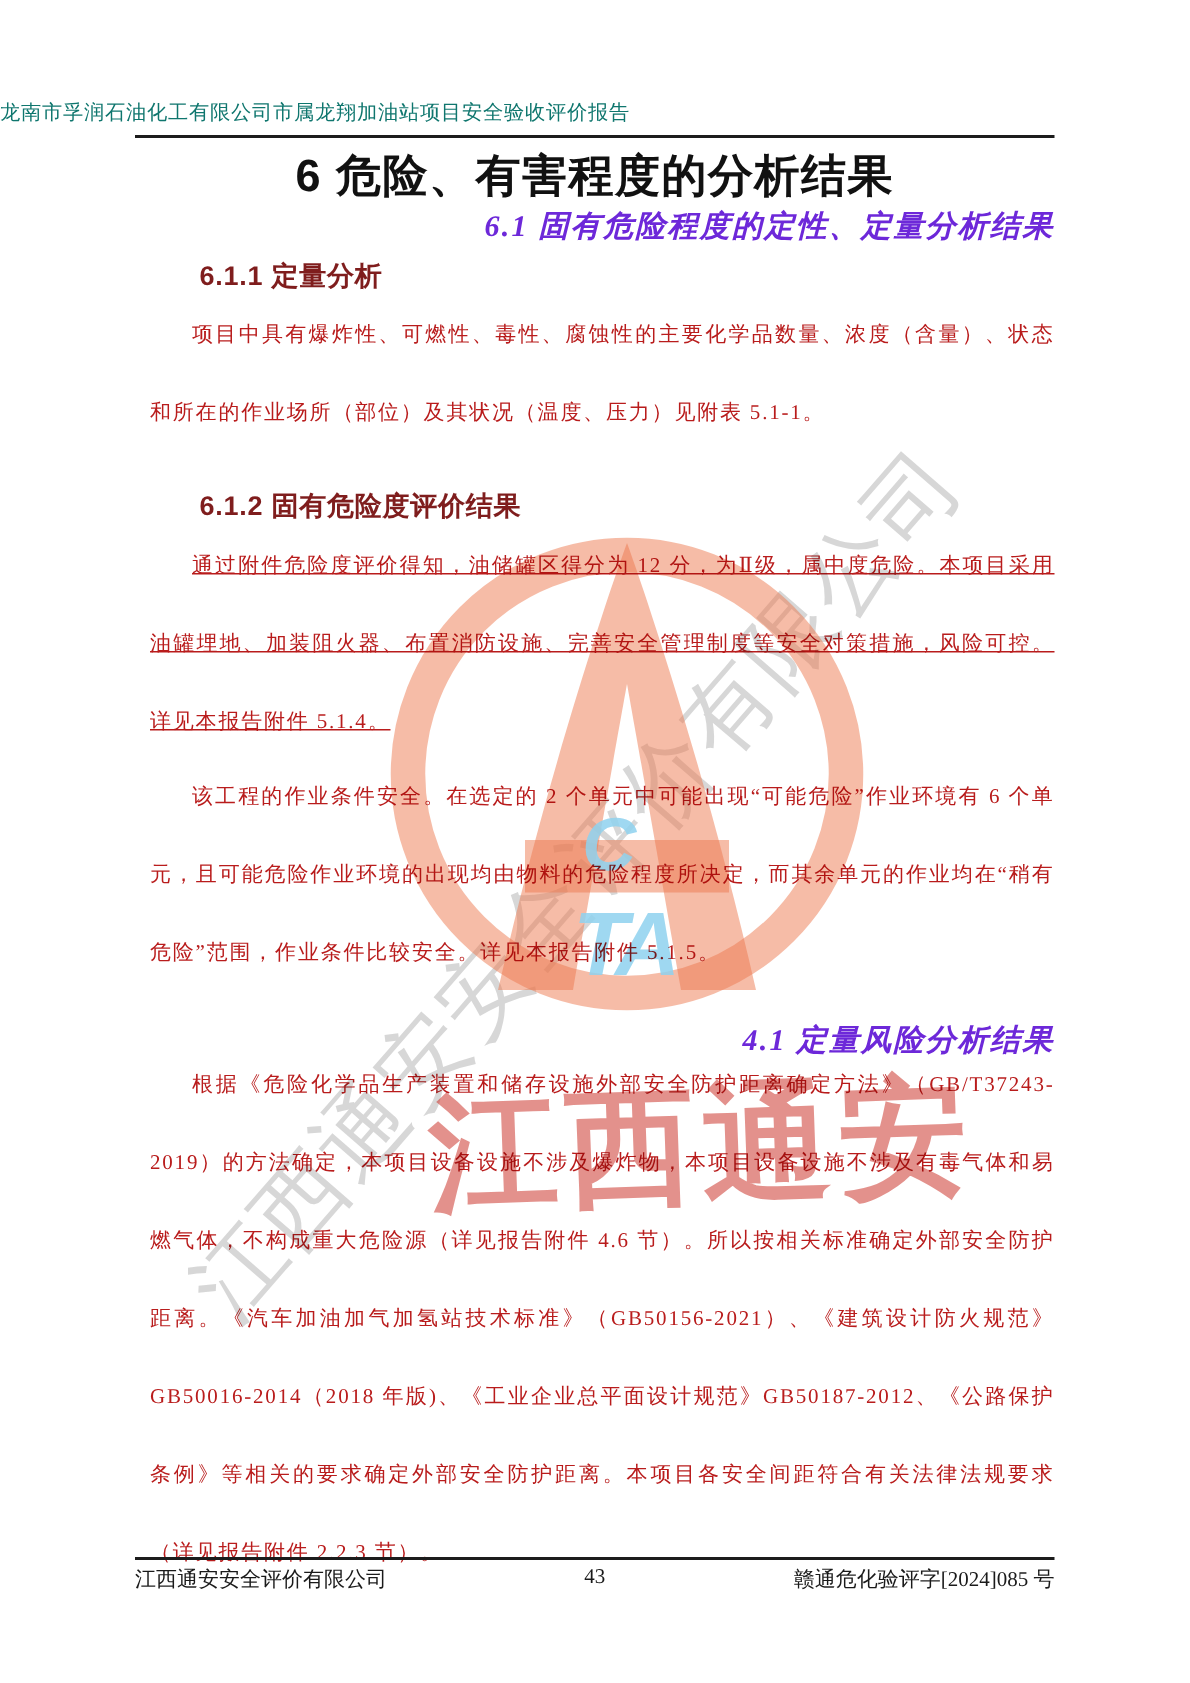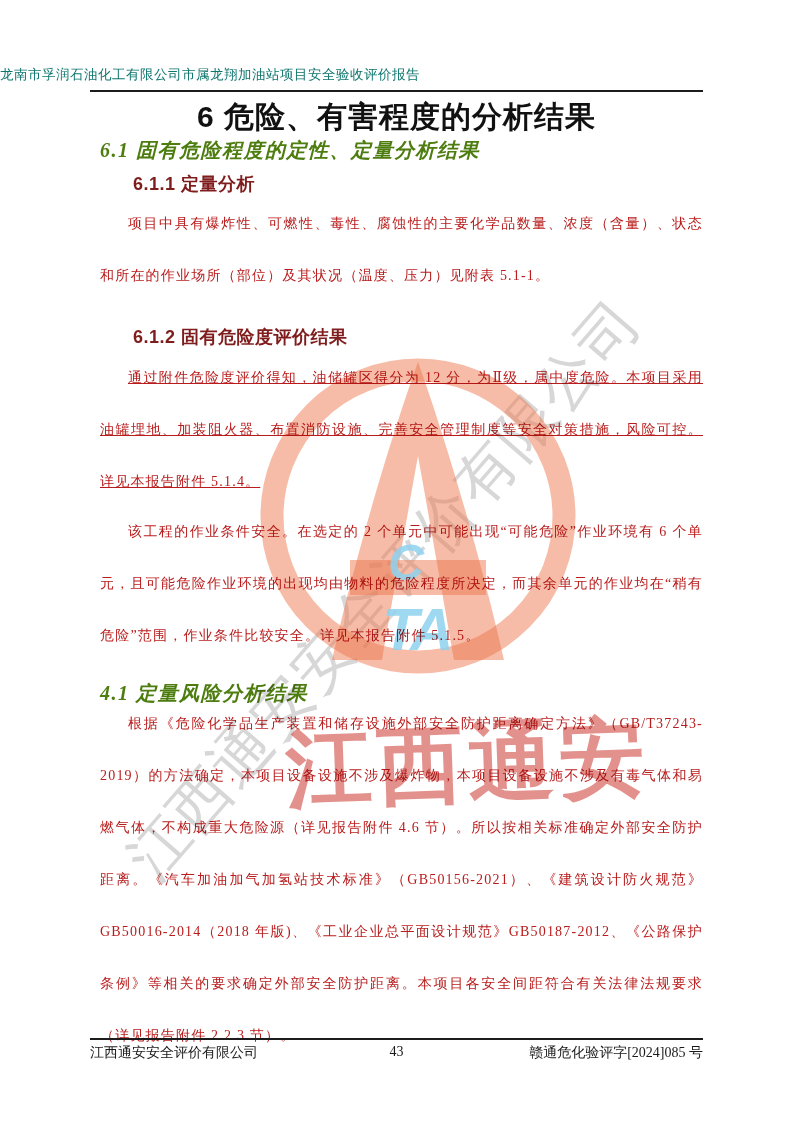--- a/index.html
+++ b/index.html
@@ -23,21 +23,21 @@
     background:#1c1c1c;
   }
   .chapter-title{
     position:absolute;top:97px;left:0;width:100%;
     text-align:center;font-size:30px;font-weight:bold;letter-spacing:1px;
     font-family:"Liberation Sans","DejaVu Sans",sans-serif;color:#111;
   }
   .h2{
     position:absolute;left:100px;width:603px;
     font-size:20px;font-weight:bold;font-style:italic;letter-spacing:1.5px;
-    font-family:"Liberation Serif","DejaVu Serif",serif;color:#4d7c0f;
+    font-family:"Liberation Serif","DejaVu Serif",serif;color:#6d28d9;text-align:right;
   }
   .h2-61{top:137px;}
   .h2-62{top:680px;}
   .h3{
     position:absolute;left:100px;width:603px;
     font-size:18px;font-weight:bold;letter-spacing:.5px;
     font-family:"Liberation Sans","DejaVu Sans",sans-serif;color:#7f1d1d;margin-left:33px;
   }
   .h3-611{top:172px;}
   .h3-612{top:325px;}

